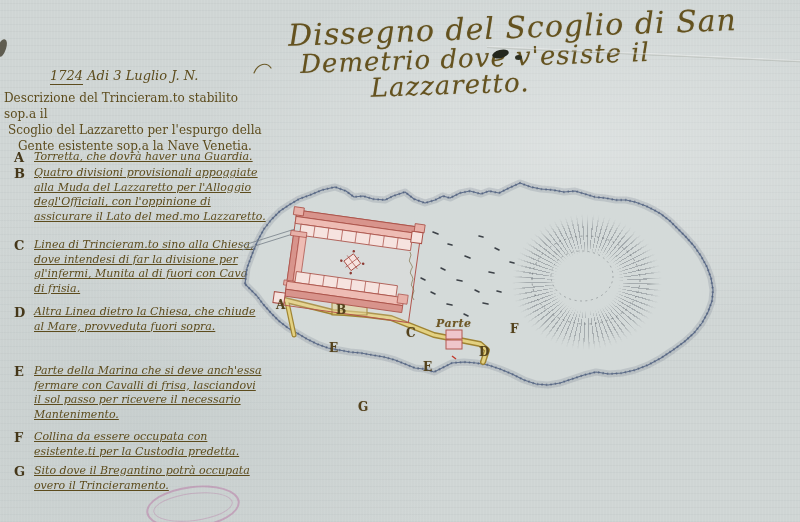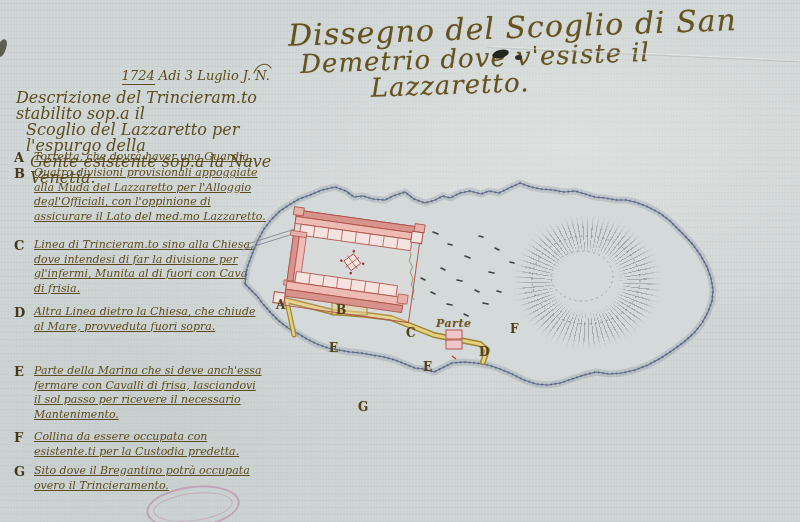--- a/index.html
+++ b/index.html
@@ -16,26 +16,26 @@
     color:#5d4c1d;
   }
   
   .title-line{position:absolute;text-align:center;font-style:italic;color:#64521f;
     transform:rotate(-2deg);letter-spacing:1px;white-space:nowrap;
     text-shadow:0 0 1px rgba(100,82,31,.35);}
   .t1{left:235px;top:10px;width:555px;font-size:30px;}
   .t2{left:250px;top:43px;width:450px;font-size:26px;}
   .t3{left:300px;top:70px;width:300px;font-size:26px;}
   
-  .date-line{position:absolute;left:50px;top:68px;width:220px;text-align:right;
+  .date-line{position:absolute;left:50px;top:68px;width:220px;text-align:left;
     font-style:italic;font-size:13px;color:#5d4c1d;}
   .date-line .yr{border-bottom:1px solid #5d4c1d;padding-bottom:1px;}
-  .descr{position:absolute;left:16px;top:90px;width:260px;font-style:italic;
-    font-size:16px;line-height:16px;color:#5d4c1d;}
-  .descr .dl2{margin-left:10px;} .descr .dl3{margin-left:14px;}
+  .descr{position:absolute;left:4px;top:90px;width:260px;
+    font-size:12px;line-height:16px;color:#5d4c1d;}
+  .descr .dl2{margin-left:4px;} .descr .dl3{margin-left:14px;}
   .legend-item{position:absolute;left:14px;width:252px;display:flex;gap:4px;}
   .legend-letter{flex:0 0 16px;font-weight:bold;font-size:13px;color:#453719;}
   .legend-text{font-style:italic;font-size:11px;line-height:14.5px;color:#5d4c1d;text-decoration:underline;}
   .li-a{top:150px;} .li-b{top:166px;} .li-c{top:238px;} .li-d{top:305px;}
   .li-e{top:364px;} .li-f{top:430px;} .li-g{top:464px;}
   
   .map-svg{position:absolute;left:233px;top:172px;width:500px;height:250px;z-index:1;}
   .hill-hatch{position:absolute;left:512px;top:214px;width:150px;height:136px;z-index:2;
     border-radius:50%;
     background:repeating-conic-gradient(rgba(85,92,100,0.36) 0deg 1.2deg, transparent 1.2deg 4.8deg);

